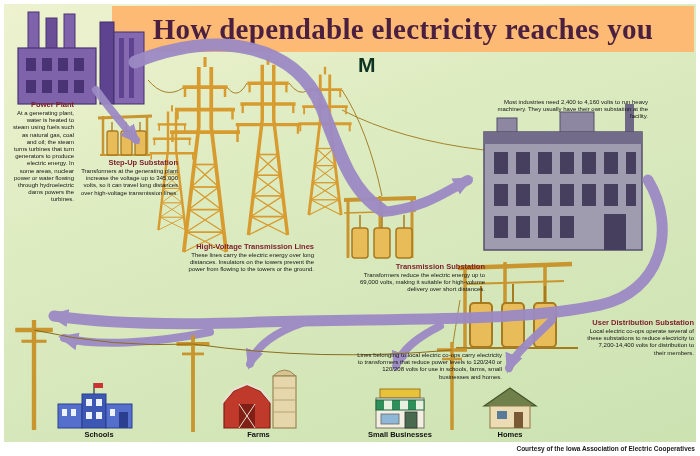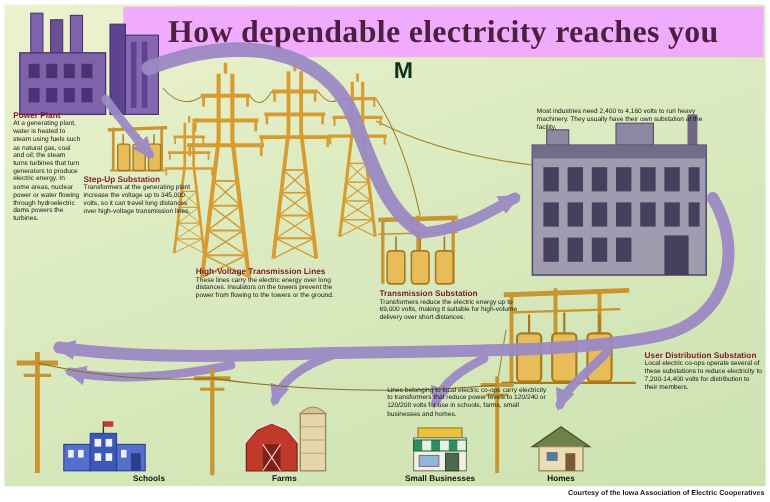--- a/index.html
+++ b/index.html
@@ -7,35 +7,35 @@
   body {
     position:relative; background:#ffffff; overflow:hidden;
     font-family:"Liberation Sans", sans-serif;
   }
   .poster {
     position:absolute; left:4px; top:4px; width:692px; height:438px;
     background:linear-gradient(160deg,#eef2cf 0%,#dcebc0 40%,#cce2b1 100%);
   }
   .header {
     position:absolute; left:112px; top:6px; width:582px; height:46px;
-    background:#f0abfc; display:flex; align-items:center; justify-content:center;
+    background:#fdba74; display:flex; align-items:center; justify-content:center;
   }
   .header h1 {
     font-family:"Liberation Serif", serif; font-weight:bold;
     color:#4a1f3f; font-size:29px; white-space:nowrap; letter-spacing:0.3px;
   }
   svg.scene { position:absolute; left:0; top:0; }
   .intro {
     position:absolute; left:358px; top:56px; width:334px;
     color:#12402a; font-weight:bold; font-size:9.5px; line-height:1.25;
   }
   .intro .dropcap {
     float:left; font-size:21px; line-height:0.8; margin:1px 2px 0 0; color:#0d3322;
   }
-  .callout { position:absolute; }
+  .callout { position:absolute;text-align:right; }
   .callout h3 { font-size:7.5px; font-weight:bold; color:#7d1b2a; margin-bottom:1px; }
   .callout p  { font-size:6px; line-height:1.2; color:#151515; }
   .dest-label {
     position:absolute; font-size:7.5px; font-weight:bold; color:#111;
     text-align:center;
   }
   .credit {
     position:absolute; right:5px; top:445px; font-size:6.5px; font-weight:bold;
     color:#1a1a1a; white-space:nowrap;
   }
@@ -305,18 +305,18 @@
 
 <div class="callout" style="left:586px; top:318px; width:108px;">
   <h3>User Distribution Substation</h3>
   <p>Local electric co-ops operate several of these substations to reduce electricity to 7,200-14,400 volts for distribution to their members.</p>
 </div>
 
 <div class="callout" style="left:352px; top:352px; width:150px;">
   <p>Lines belonging to local electric co-ops carry electricity to transformers that reduce power levels to 120/240 or 120/208 volts for use in schools, farms, small businesses and homes.</p>
 </div>
 
-<div class="dest-label" style="left:70px; top:430px; width:80px;text-align:right;">Schools</div>
+<div class="dest-label" style="left:59px; top:430px; width:80px;">Schools</div>
 <div class="dest-label" style="left:216px; top:430px; width:85px;">Farms</div>
 <div class="dest-label" style="left:355px; top:430px; width:90px;">Small Businesses</div>
 <div class="dest-label" style="left:470px; top:430px; width:80px;">Homes</div>
 
 <div class="credit">Courtesy of the Iowa Association of Electric Cooperatives</div>
 
 </body></html>

